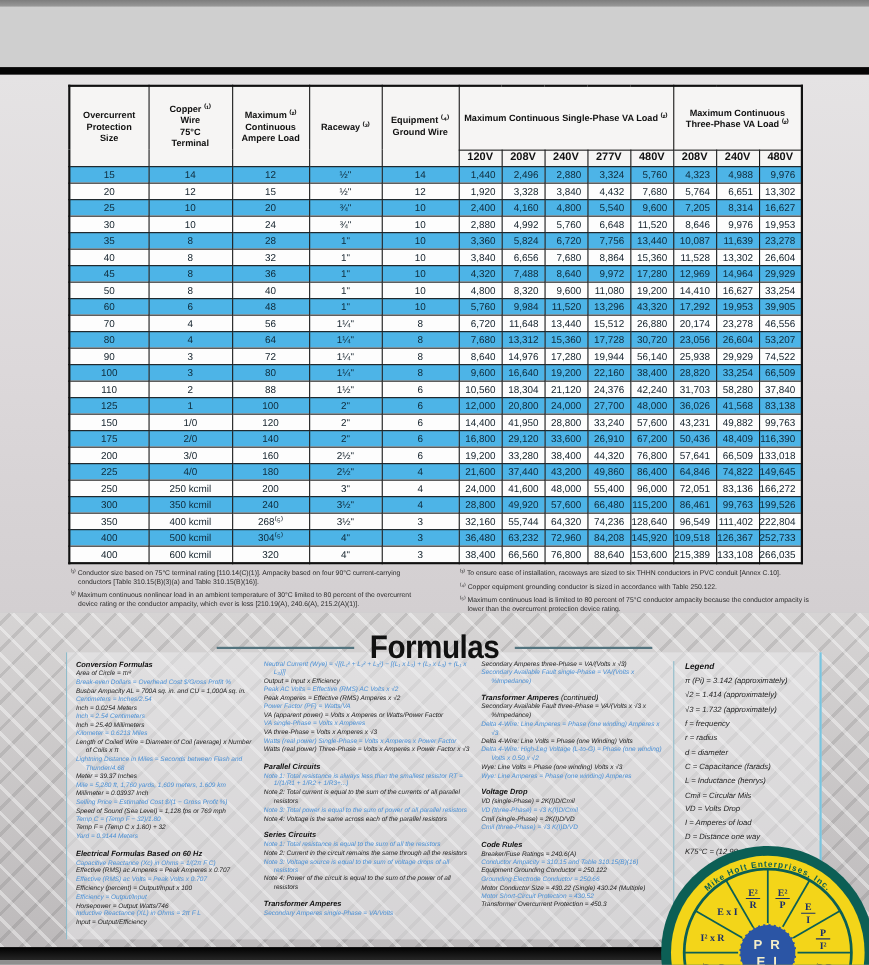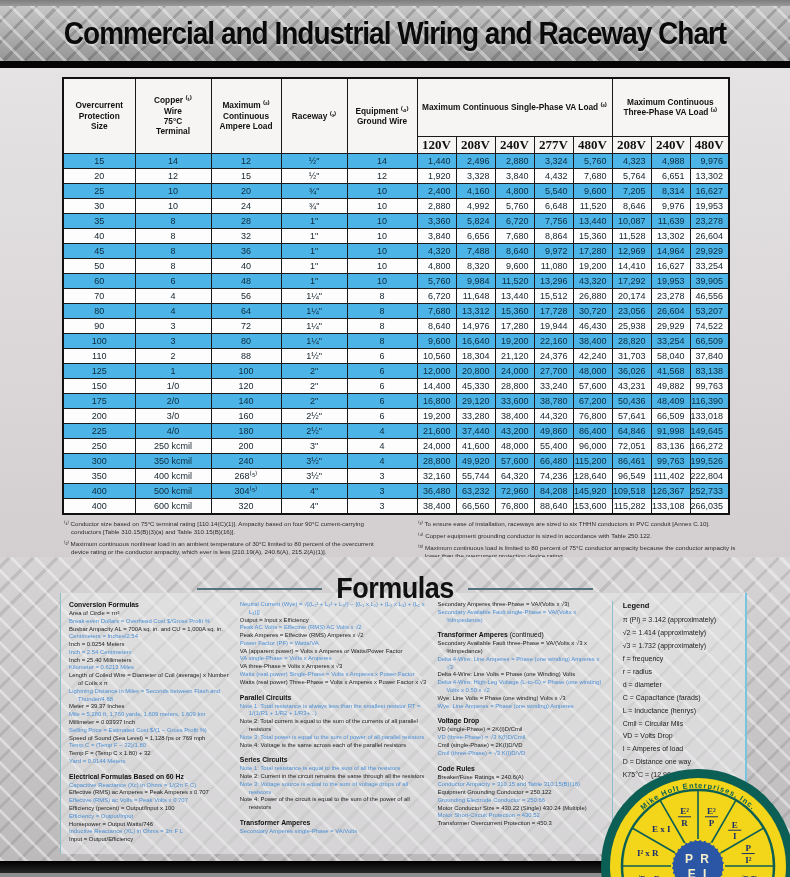--- a/index.html
+++ b/index.html
@@ -33,39 +33,39 @@
   .main-panel{position:absolute;top:68px;left:0;right:0;height:489px;
     background:linear-gradient(180deg,#e5e3e4 0%,#dcd8da 55%,#d3cfd1 100%);padding-top:9px;box-sizing:border-box;}
 
   table.wiring{border-collapse:collapse;table-layout:fixed;margin-left:62px;width:666px;
     font-size:9px;color:#111;background:#fcfcfc;border:2px solid #111;}
   table.wiring th,table.wiring td{border:1px solid #1a1a1a;padding:0;}
   thead th{background:#f6f5f4;font-weight:bold;font-size:8.3px;line-height:1.25;vertical-align:middle;text-align:center;}
   th.multiline{white-space:pre-line;}
   tr.hdr-main{height:58px;margin-left:13px;}
   tr.hdr-volts{height:15px;}
-  th.vh{font-size:13px;font-family:Liberation Serif, serif;}
+  th.vh{font-size:10px;}
   tbody td{height:14px;line-height:14px;text-align:center;font-size:9px;color:#13212b;}
   tbody td.num{text-align:right;padding-right:5px;}
   tbody tr.b td{background:var(--row-blue,#4db4e7);color:#0e2a3a;}
   tbody tr.w td{background:#fdfdfd;}
 
   .footnotes{display:flex;gap:26px;margin:5px 44px 0 64px;}
   .fncol{flex:1;}
   .fn{font-size:6.2px;line-height:1.3;color:#2a2a2a;margin-bottom:4px;padding-left:7px;text-indent:-7px;}
 
   .plate-bottom{position:absolute;top:557px;left:0;right:0;height:304px;}
   .ftitle-row{position:absolute;top:16px;left:0;right:0;display:flex;align-items:center;justify-content:center;gap:14px;z-index:3;}
   .ftitle{font-size:27px;font-weight:bold;color:#111;letter-spacing:-0.5px;transform:scaleY(1.1);}
   .frule{width:125px;height:2px;background:#53747f;}
 
   .fbox{position:absolute;left:60px;right:43px;top:36px;bottom:7px;display:flex;
     border-left:1px solid #8fbccb;border-right:2px solid #79c4de;
     background:rgba(238,238,240,.5);padding:8px 6px 2px 8px;box-sizing:border-box;overflow:hidden;}
-  .fcol{box-sizing:border-box;padding-right:8px;overflow:hidden;}
+  .fcol{box-sizing:border-box;padding-right:8px;overflow:hidden;font-style:italic;}
   .fcol.c1{width:25.5%;}
   .fcol.c2{width:29.5%;}
   .fcol.c3{width:26%;}
   .fcol.c4{width:19%;border-left:1px solid #8fbccb;padding-left:10px;}
   .fgroup{margin-bottom:7px;}
   .fhead{font-size:6.8px;font-weight:bold;color:#111;margin-bottom:2px;}
   .fhead .suffix{font-weight:normal;}
   .fline{font-size:5.9px;line-height:1.32;color:#1c1c1c;padding-left:9px;text-indent:-9px;}
   .fline.blue{color:var(--formula-blue,#4a8fd4);}
   .legend-head{font-size:7.5px;font-weight:bold;color:#111;margin-bottom:4px;}
@@ -78,23 +78,20 @@
   .wheel{position:absolute;left:598px;top:766px;width:200px;height:200px;z-index:5;}
   .wseg{font-size:9px;font-weight:bold;fill:#1a2f6b;font-family:"Liberation Serif",serif;}
   .wctr{font-size:12px;font-weight:bold;fill:#f5efc9;letter-spacing:2px;}
   .wring-text{font-size:7.5px;font-weight:bold;fill:#0c5f55;letter-spacing:1px;}
 </style>
 </head>
 <body>
 
 <div id="page">
   <div class="top-edge"></div>
-  <div class="hdr-plate plate">
-    <h1>Commercial and Industrial Wiring and Raceway Chart</h1>
-  </div>
   <div class="black-rule"></div>
 
   <div class="main-panel">
     <table class="wiring">
       <colgroup>
         <col style="width:72px">
           <col style="width:76px">
           <col style="width:70px">
           <col style="width:66px">
           <col style="width:70px">
@@ -306,21 +303,21 @@
           <tr class="w">
             <td>90</td>
             <td>3</td>
             <td>72</td>
             <td>1¼"</td>
             <td>8</td>
             <td class="num">8,640</td>
             <td class="num">14,976</td>
             <td class="num">17,280</td>
             <td class="num">19,944</td>
-            <td class="num">46,430</td>
+            <td class="num">56,140</td>
             <td class="num">25,938</td>
             <td class="num">29,929</td>
             <td class="num">74,522</td>
           </tr>
           <tr class="b">
             <td>100</td>
             <td>3</td>
             <td>80</td>
             <td>1¼"</td>
             <td>8</td>
@@ -338,21 +335,21 @@
             <td>2</td>
             <td>88</td>
             <td>1½"</td>
             <td>6</td>
             <td class="num">10,560</td>
             <td class="num">18,304</td>
             <td class="num">21,120</td>
             <td class="num">24,376</td>
             <td class="num">42,240</td>
             <td class="num">31,703</td>
-            <td class="num">58,040</td>
+            <td class="num">58,280</td>
             <td class="num">37,840</td>
           </tr>
           <tr class="b">
             <td>125</td>
             <td>1</td>
             <td>100</td>
             <td>2"</td>
             <td>6</td>
             <td class="num">12,000</td>
             <td class="num">20,800</td>
@@ -363,38 +360,38 @@
             <td class="num">41,568</td>
             <td class="num">83,138</td>
           </tr>
           <tr class="w">
             <td>150</td>
             <td>1/0</td>
             <td>120</td>
             <td>2"</td>
             <td>6</td>
             <td class="num">14,400</td>
-            <td class="num">45,330</td>
+            <td class="num">41,950</td>
             <td class="num">28,800</td>
             <td class="num">33,240</td>
             <td class="num">57,600</td>
             <td class="num">43,231</td>
             <td class="num">49,882</td>
             <td class="num">99,763</td>
           </tr>
           <tr class="b">
             <td>175</td>
             <td>2/0</td>
             <td>140</td>
             <td>2"</td>
             <td>6</td>
             <td class="num">16,800</td>
             <td class="num">29,120</td>
             <td class="num">33,600</td>
-            <td class="num">38,780</td>
+            <td class="num">26,910</td>
             <td class="num">67,200</td>
             <td class="num">50,436</td>
             <td class="num">48,409</td>
             <td class="num">116,390</td>
           </tr>
           <tr class="w">
             <td>200</td>
             <td>3/0</td>
             <td>160</td>
             <td>2½"</td>
@@ -413,21 +410,21 @@
             <td>4/0</td>
             <td>180</td>
             <td>2½"</td>
             <td>4</td>
             <td class="num">21,600</td>
             <td class="num">37,440</td>
             <td class="num">43,200</td>
             <td class="num">49,860</td>
             <td class="num">86,400</td>
             <td class="num">64,846</td>
-            <td class="num">91,998</td>
+            <td class="num">74,822</td>
             <td class="num">149,645</td>
           </tr>
           <tr class="w">
             <td>250</td>
             <td>250 kcmil</td>
             <td>200</td>
             <td>3"</td>
             <td>4</td>
             <td class="num">24,000</td>
             <td class="num">41,600</td>
@@ -487,21 +484,21 @@
             <td>400</td>
             <td>600 kcmil</td>
             <td>320</td>
             <td>4"</td>
             <td>3</td>
             <td class="num">38,400</td>
             <td class="num">66,560</td>
             <td class="num">76,800</td>
             <td class="num">88,640</td>
             <td class="num">153,600</td>
-            <td class="num">115,282</td>
+            <td class="num">215,389</td>
             <td class="num">133,108</td>
             <td class="num">266,035</td>
           </tr>
         </tbody>
     </table>
 
     <div class="footnotes">
       <div class="fncol">
           <div class="fn">⁽¹⁾ Conductor size based on 75°C terminal rating [110.14(C)(1)].  Ampacity based on four 90°C current-carrying conductors [Table 310.15(B)(3)(a) and Table 310.15(B)(16)].</div>
           <div class="fn">⁽²⁾ Maximum continuous nonlinear load in an ambient temperature of 30°C limited to 80 percent of the overcurrent device rating or the conductor ampacity, which ever is less [210.19(A), 240.6(A), 215.2(A)(1)].</div>

